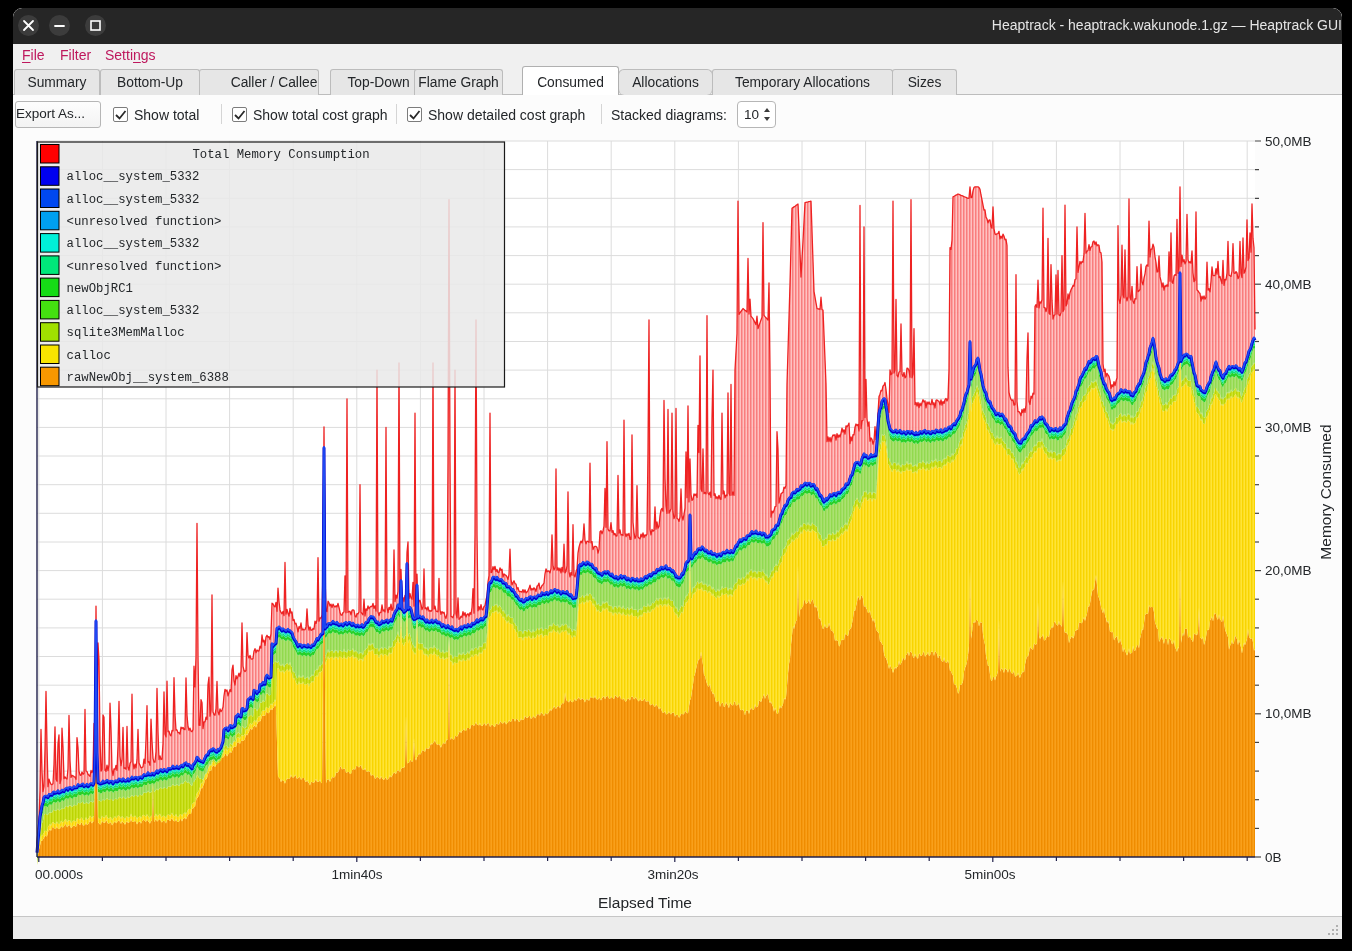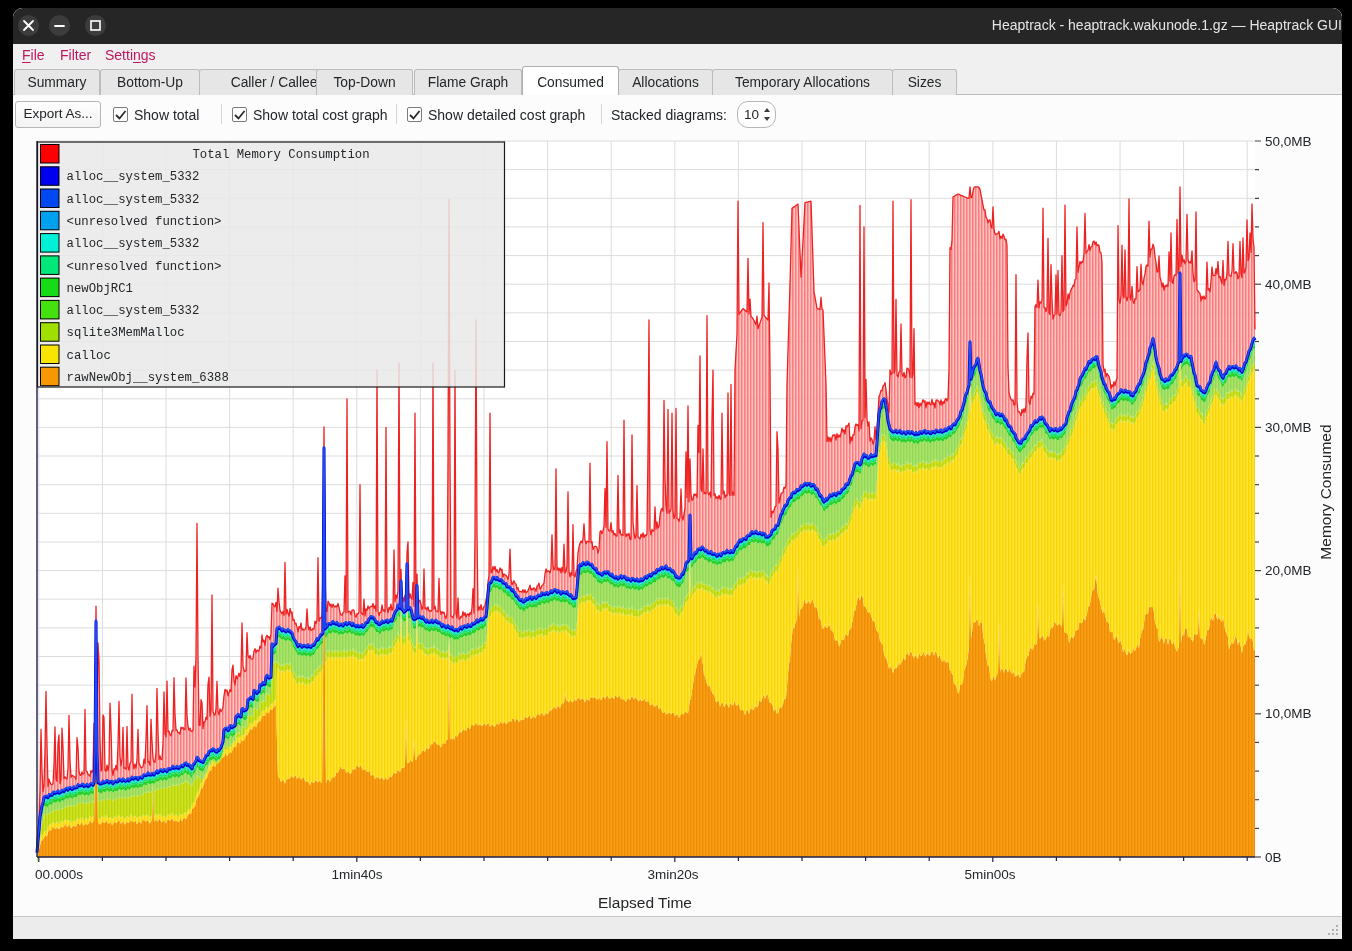--- a/index.html
+++ b/index.html
@@ -21,28 +21,28 @@
   border-bottom:1px solid #bdbdbd; }
 .tab { position:absolute; top:3px; height:26px; background:#e6e6e6;
   border:1px solid #bcbcbc; border-bottom:none; border-radius:3px 3px 0 0;
   font-size:13.8px; color:#232629; text-align:center; padding-top:5px; }
 .tab.active { background:#ffffff; top:0; height:29px; padding-top:8px; z-index:3;
   border-color:#b0b0b0; }
 #toolbar { position:absolute; left:0; top:88px; width:100%; height:37px; background:#fcfcfc;
   font-size:14px; color:#232629; }
 #exportbtn { position:absolute; left:2px; top:5px; width:86px; height:27px;
   background:linear-gradient(#fdfdfd,#f3f3f3); border:1px solid #b6b6b6; border-radius:3px;
-  text-align:center; padding-top:4px; font-size:13.5px; }
+  padding-top:4px; font-size:13.5px; }
 .cb { position:absolute; top:11px; width:15px; height:15px; background:#fff;
   border:1px solid #7c7c7c; border-radius:2px; }
 .cb svg { position:absolute; left:1px; top:2px; }
 .cblabel { position:absolute; top:11px; }
 .tsep { position:absolute; top:8px; width:1px; height:20px; background:#d5d5d5; }
 #spin { position:absolute; left:724px; top:5px; width:39px; height:27px; background:#fff;
-  border:1px solid #b6b6b6; border-radius:11px; }
+  border:1px solid #b6b6b6; border-radius:4px; }
 #spin .num { position:absolute; left:6px; top:5px; font-size:13.5px; }
 #chartwrap { position:absolute; left:0; top:125px; width:1329px; height:782px; background:#fcfcfc; }
 #chartwrap svg { position:absolute; left:-13px; top:-133px; }
 #statusbar { position:absolute; left:0; bottom:0; width:100%; height:23px; background:#ececec;
   border-top:1px solid #c6c6c6; }
 #grip { position:absolute; right:3px; bottom:3px; width:12px; height:12px;
   background:
    radial-gradient(circle at 2px 10px, #b0b0b0 1px, transparent 1.4px),
    radial-gradient(circle at 6px 10px, #b0b0b0 1px, transparent 1.4px),
    radial-gradient(circle at 10px 10px, #b0b0b0 1px, transparent 1.4px),
@@ -65,24 +65,24 @@
   </div>
   <div id="menubar">
     <span style="left:9px;"><u>F</u>ile</span>
     <span style="left:47px;">Filter</span>
     <span style="left:92px;">Setti<u>n</u>gs</span>
   </div>
   <div id="tabbar">
     <div class="tab" style="left:1px; width:86px;">Summary</div>
     <div class="tab" style="left:87px; width:100px;">Bottom-Up</div>
     <div class="tab" style="left:186px; width:120px;padding-left:30px;">Caller / Callee</div>
-    <div class="tab" style="left:303px; width:97px;">Top-Down</div>
-    <div class="tab" style="left:401px; width:108px;">Flame Graph</div>
+    <div class="tab" style="left:317px; width:97px;">Top-Down</div>
+    <div class="tab" style="left:401px; width:89px;">Flame Graph</div>
     <div class="tab active" style="left:509px; width:97px;">Consumed</div>
-    <div class="tab" style="left:605px; width:95px;">Allocations</div>
+    <div class="tab" style="left:605px; width:95px;border-radius:6px;">Allocations</div>
     <div class="tab" style="left:699px; width:181px;">Temporary Allocations</div>
     <div class="tab" style="left:879px; width:65px;">Sizes</div>
   </div>
   <div id="toolbar">
     <div id="exportbtn">Export As...</div>
     <div class="cb" style="left:100px;">
         <svg width="12" height="11">
           <path d="M1 5 L4.5 8.5 L10.5 1" fill="none" stroke="#2a2a2a" stroke-width="1.8"></path>
         </svg>
       </div>

